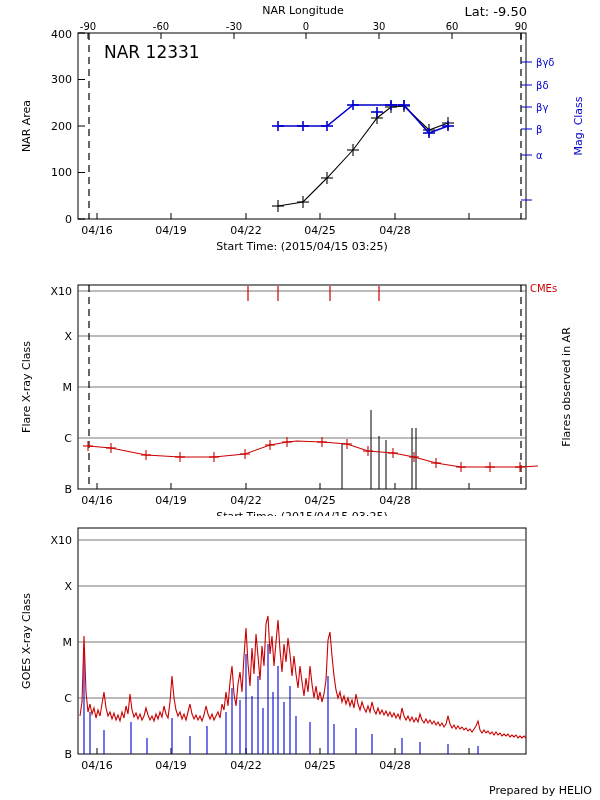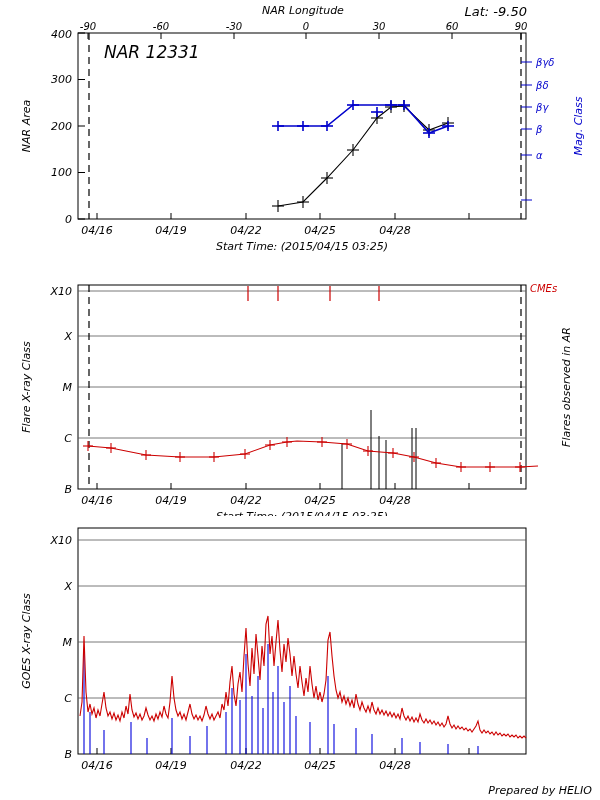--- a/index.html
+++ b/index.html
@@ -12,21 +12,20 @@
     height: 800px;
     font-family: "DejaVu Sans", sans-serif;
     color: #000000;
     position: relative;
     overflow: hidden;
   }
   .page {
     position: relative;
     width: 600px;
     height: 800px;
-    font-style: italic;
   }
   .panel {
     position: absolute;
     left: 0;
     width: 600px;
   }
   #panel1 { top: 0; height: 258px; }
   #panel2 { top: 258px; height: 258px; }
   #panel3 { top: 516px; height: 284px; }
 

